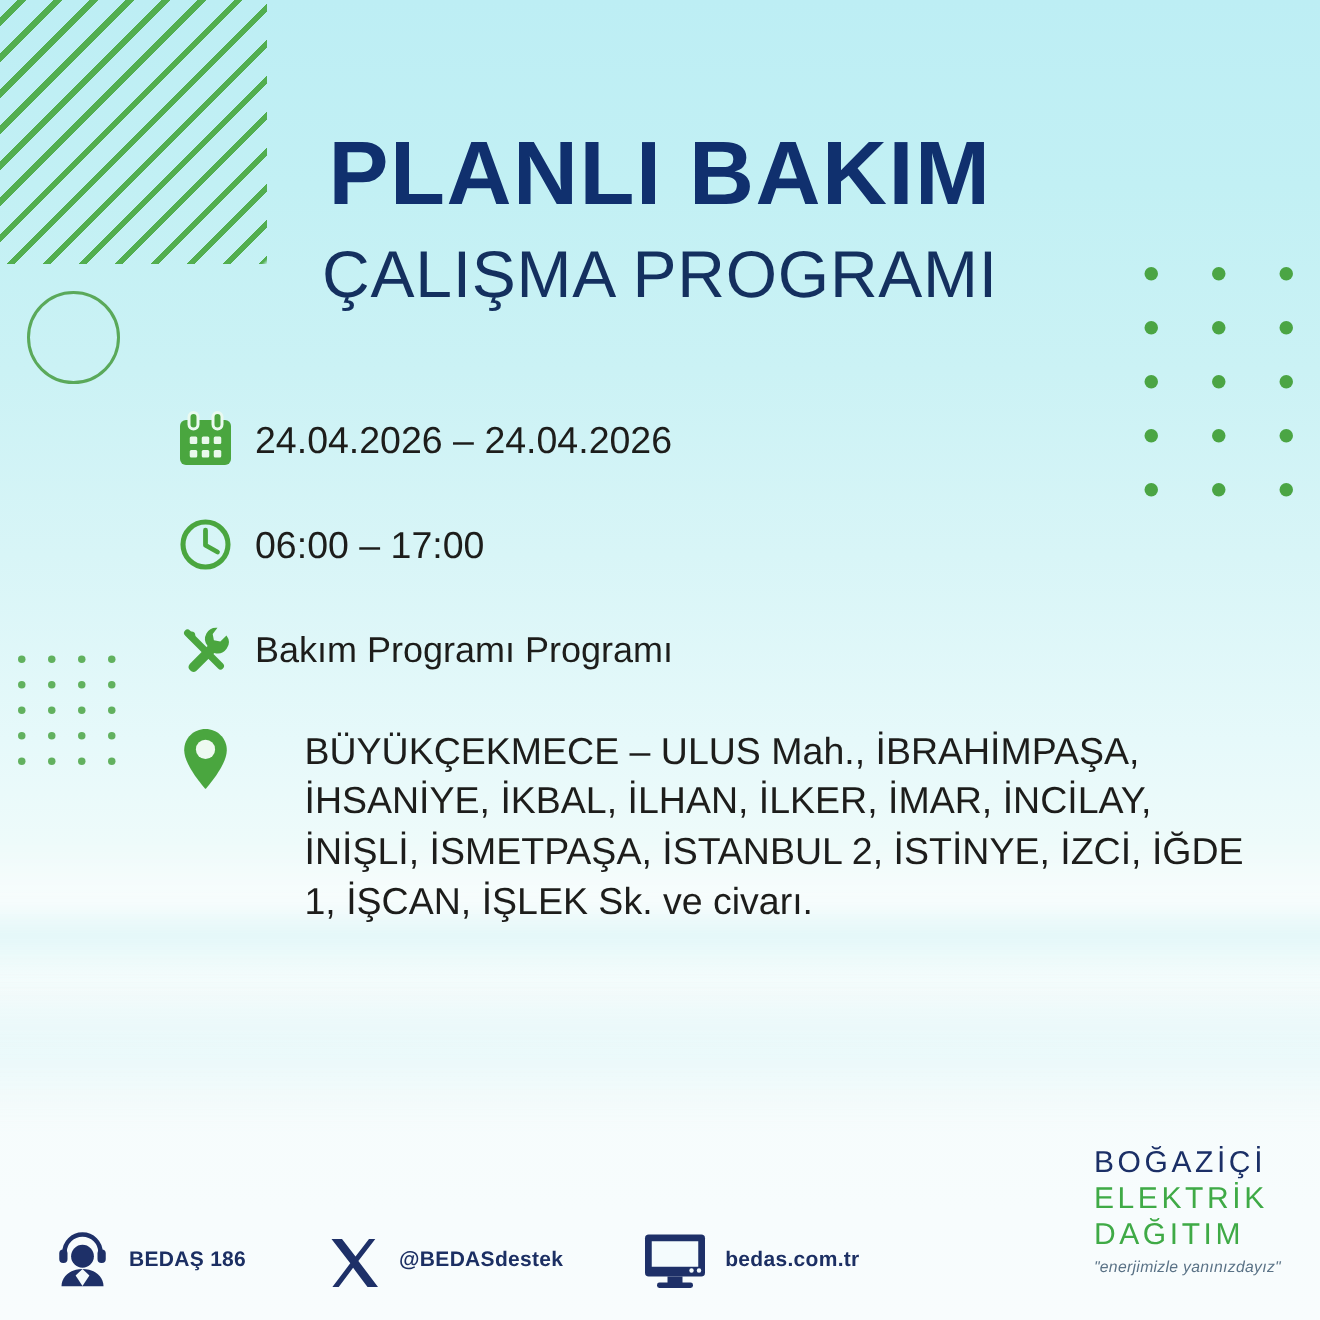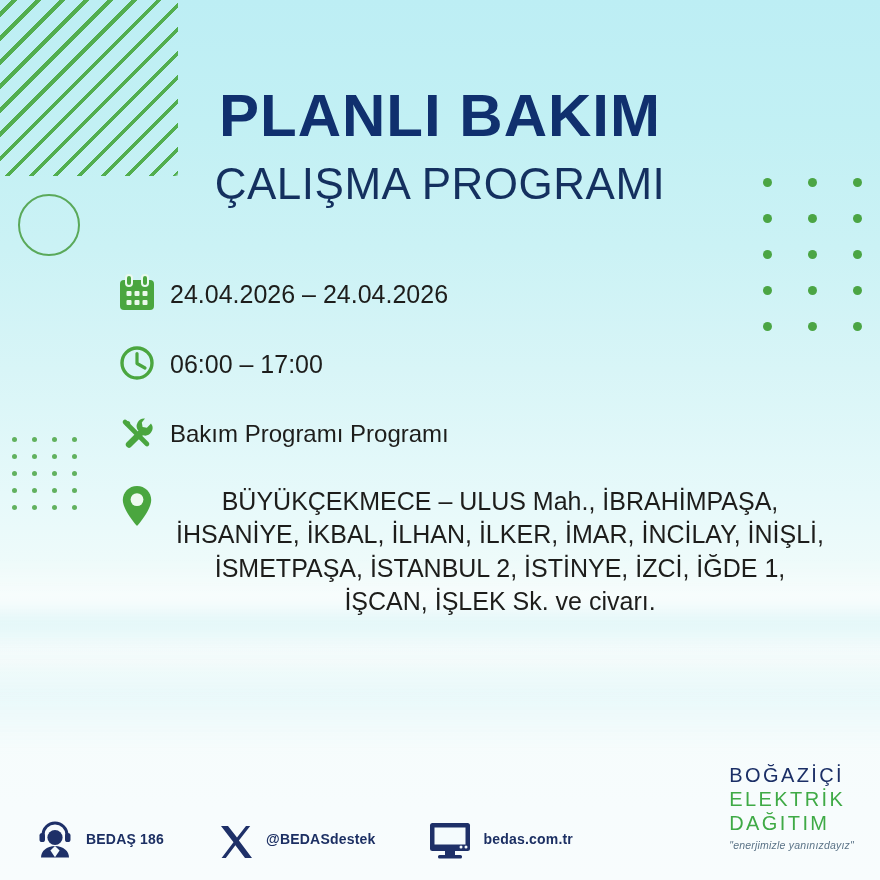--- a/index.html
+++ b/index.html
@@ -134,42 +134,41 @@
   .info {
     position: absolute;
     left: 118px;
     top: 272px;
     width: 720px;
   }
   .info-row {
     display: flex;
     align-items: flex-start;
     margin-bottom: 20px;
-    text-align: center;
   }
   .info-icon {
     flex: 0 0 52px;
     width: 52px;
     height: 50px;
     display: flex;
     align-items: flex-start;
     justify-content: flex-start;
     padding-top: 2px;
     box-sizing: border-box;
   }
   .info-text {
     font-size: 25px;
     color: #1d1d1b;
     line-height: 1.33;
     padding-top: 6px;
     font-family: "Liberation Sans", sans-serif;
     font-weight: 400;
   }
   #row-location { margin-bottom: 0; }
-  #row-location .info-text { padding-top: 3px; max-width: 660px; }
+  #row-location .info-text { padding-top: 3px; max-width: 660px; margin-left: 33px; }
   #row-work .info-text { font-size: 24px; }
 
   
   .footer {
     position: absolute;
     left: 0; right: 0; bottom: 18px;
     height: 96px;
   }
   .contacts {
     position: absolute;

